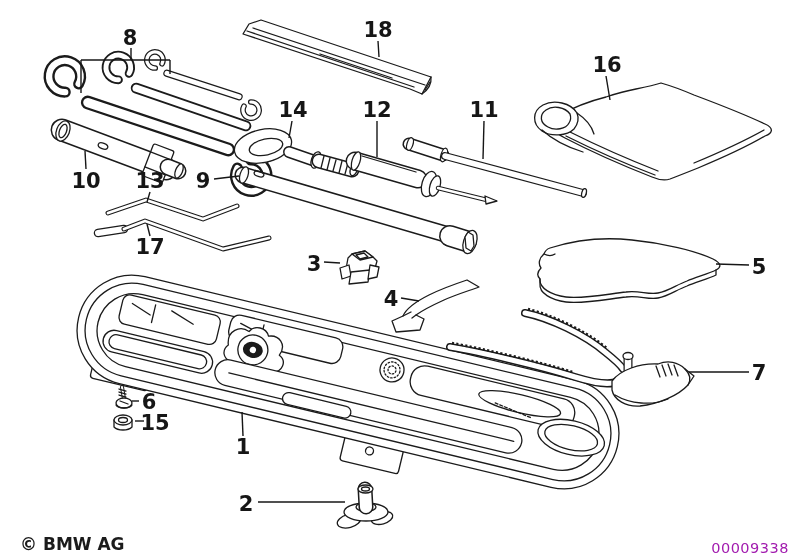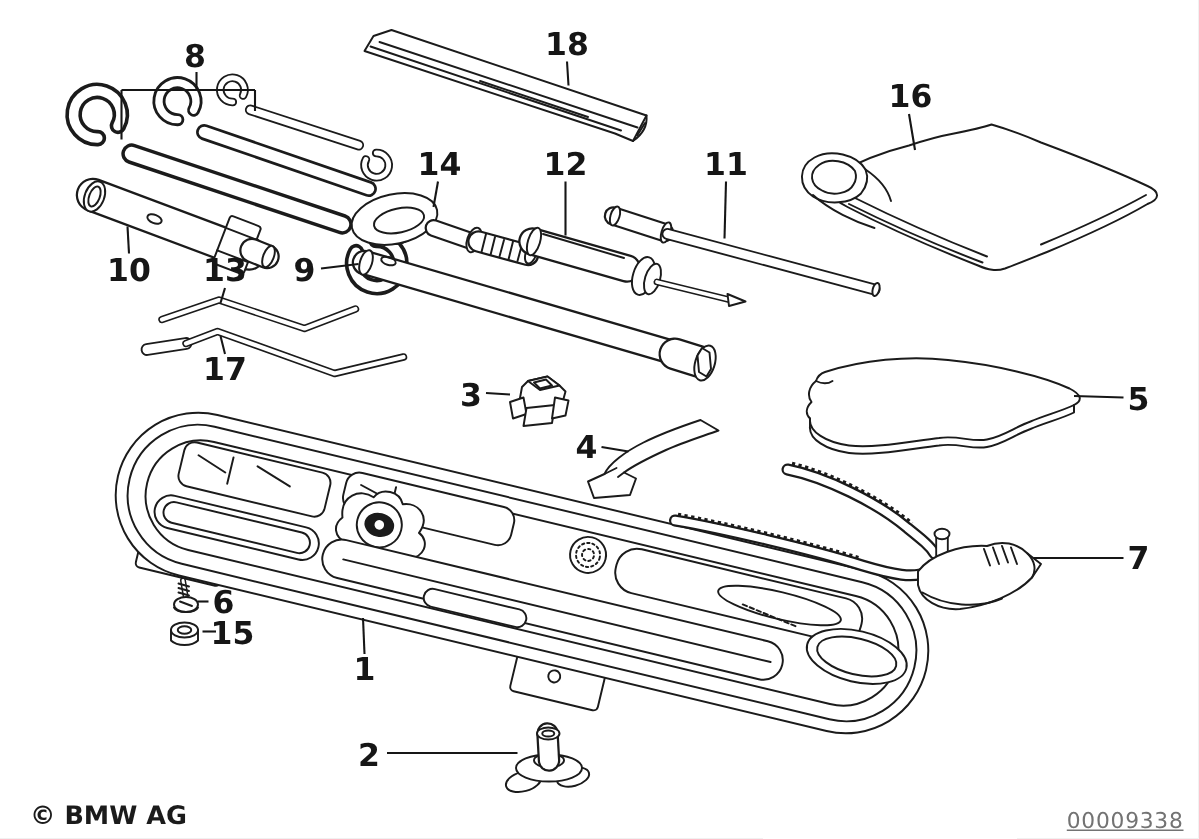--- a/index.html
+++ b/index.html
@@ -8,21 +8,21 @@
   svg{position:absolute;left:0;top:0;}
   
   .ln{fill:none;stroke:#1b1b1b;stroke-width:1.3;stroke-linecap:round;stroke-linejoin:round;}
   .fw{fill:#ffffff;stroke:#1b1b1b;stroke-width:1.3;stroke-linejoin:round;}
   .tb{fill:none;stroke:#1b1b1b;stroke-linecap:round;stroke-linejoin:round;}
   .tw{fill:none;stroke:#ffffff;stroke-linecap:round;stroke-linejoin:round;}
   .dash{fill:none;stroke:#1b1b1b;stroke-width:2.4;stroke-dasharray:2.2 2.3;}
   .callout{font:bold 21px "DejaVu Sans",sans-serif;fill:#161616;text-anchor:middle;}
   .leader{fill:none;stroke:#161616;stroke-width:1.4;}
   .copyright{position:absolute;left:20px;top:534px;font-size:17px;font-weight:bold;color:#1b1b1b;text-align:right;}
-  .docnum{position:absolute;right:10px;top:540px;font-size:14.5px;color:#737373;letter-spacing:.5px;text-decoration:underline;}
+  .docnum{position:absolute;right:10px;top:540px;font-size:14.5px;color:#a21caf;letter-spacing:.5px;}
 </style>
 </head>
 <body>
 
 <div class="stage">
 <svg width="799" height="559" viewBox="0 0 799 559">
 
   <g>
     <path class="fw" d="M249,24 L261,20 L431,77 L422,94 L410,89 L243,34 Z"></path>
     <path class="ln" d="M253,28 L425,85"></path>

